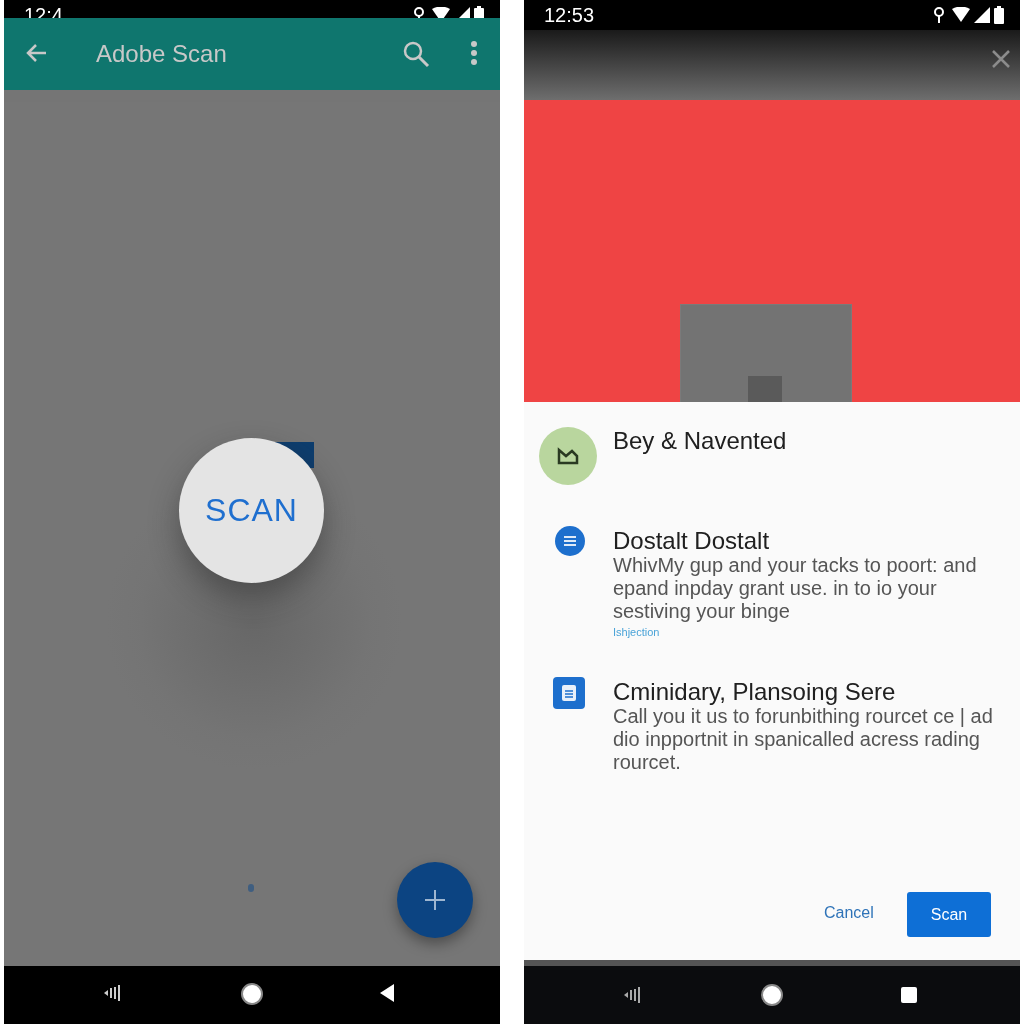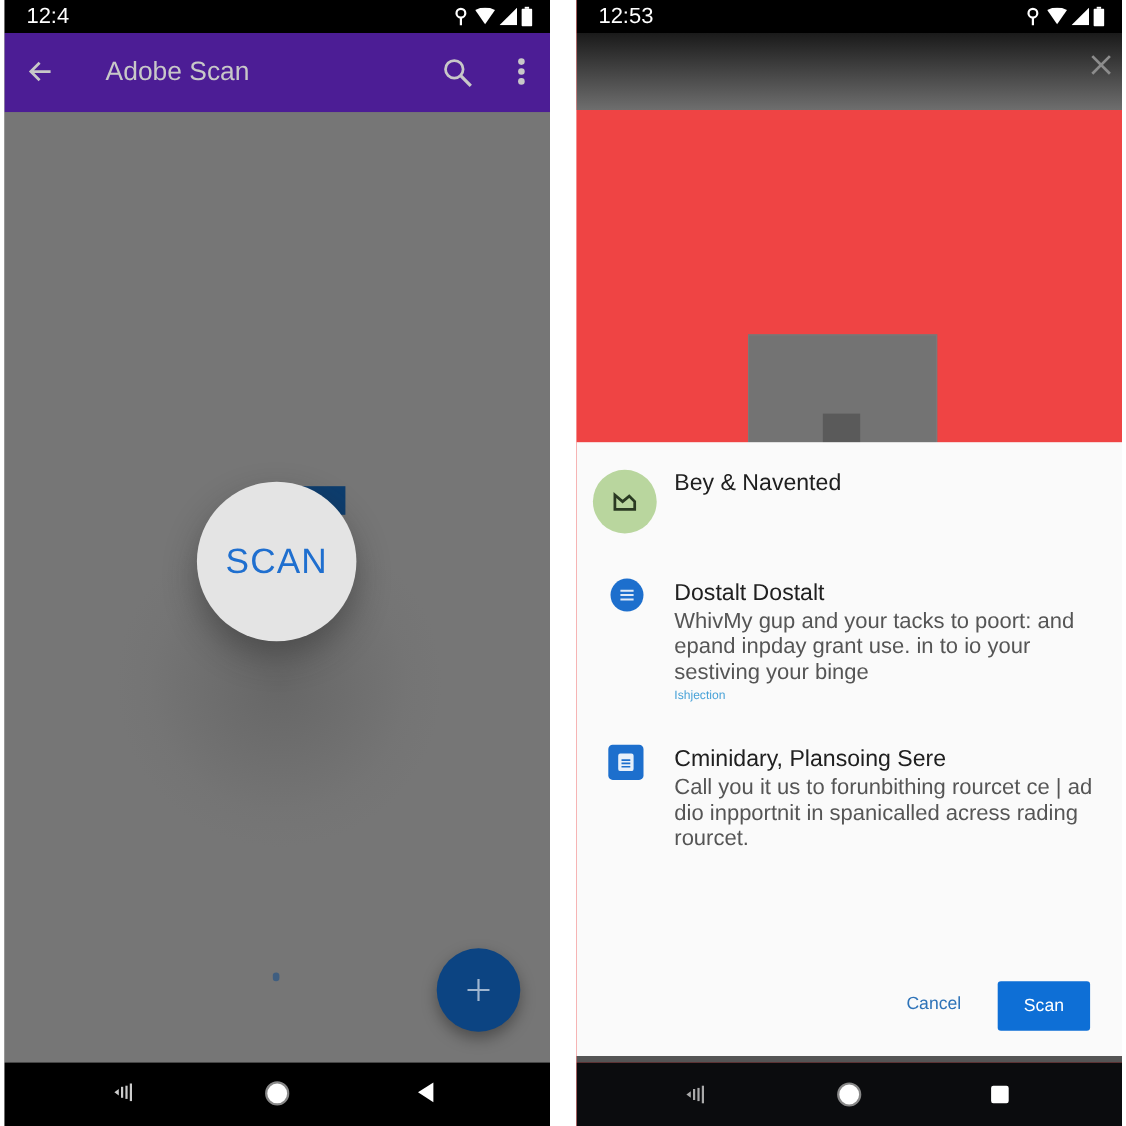--- a/index.html
+++ b/index.html
@@ -4,42 +4,42 @@
 <style>
   html,body{margin:0;padding:0;}
   body{width:1024px;height:1024px;background:#ffffff;position:relative;overflow:hidden;font-family:"Liberation Sans",sans-serif;}
   .phone{position:absolute;top:0;height:1024px;overflow:hidden;}
   #left{left:4px;width:496px;background:#757575;}
   #right{left:524px;width:496px;background:#ef4444;}
   .statusbar{position:absolute;left:0;top:0;right:0;height:30px;background:#000;color:#fff;}
   .statusbar .time{position:absolute;left:20px;top:4px;font-size:20px;}
   .status-icons{position:absolute;right:16px;top:6px;display:flex;gap:4px;align-items:center;}
   .status-icons svg{display:block;}
-  .appbar{position:absolute;left:0;right:0;top:30px;height:72px;background:#4c1d95;color:#c9c9c9;}
+  .appbar{position:absolute;left:0;right:0;top:18px;height:72px;background:#0f766e;color:#c9c9c9;}
   .appbar .back{position:absolute;left:20px;top:22px;}
   .appbar .title{position:absolute;left:92px;top:22px;font-size:24px;color:#c8c8c8;}
   .appbar .search{position:absolute;right:70px;top:22px;}
   .appbar .more{position:absolute;right:22px;top:22px;}
   .content-left{position:absolute;left:0;right:0;top:102px;bottom:58px;background:#767676;}
   .scan-halo{position:absolute;left:100px;top:370px;width:300px;height:300px;border-radius:50%;background:radial-gradient(circle,rgba(90,90,90,0.55) 0%,rgba(110,110,110,0.2) 55%,rgba(118,118,118,0) 70%);}
   .doc-thumb{position:absolute;left:270px;top:340px;width:40px;height:26px;background:#0d3d6e;}
   .scan-circle{position:absolute;left:175px;top:336px;width:145px;height:145px;border-radius:50%;background:#e4e4e4;display:flex;align-items:center;justify-content:center;box-shadow:0 14px 30px rgba(40,40,40,0.45);}
   .scan-circle span{color:#1f6fcf;font-size:32px;letter-spacing:1px;}
   .page-dot{position:absolute;left:244px;top:782px;width:6px;height:8px;border-radius:3px;background:#3f5e80;}
   .fab{position:absolute;left:393px;top:760px;width:76px;height:76px;border-radius:50%;background:#0c4482;display:flex;align-items:center;justify-content:center;box-shadow:0 6px 14px rgba(0,0,0,0.35);}
   .navbar{position:absolute;left:0;right:0;bottom:0;height:58px;background:#000;}
   .navbar .nav{position:absolute;top:17px;}
   
   .top-gradient{position:absolute;left:0;right:0;top:30px;height:70px;background:linear-gradient(#1a1a1a,#6e6e6e);}
   .close-x{position:absolute;right:8px;top:48px;}
   .preview-doc{position:absolute;left:156px;top:304px;width:170px;height:100px;background:#737373;border:1px solid #7a7a7a;}
   .preview-mark{position:absolute;left:224px;top:376px;width:34px;height:28px;background:#5a5a5a;}
   .sheet{position:absolute;left:0;right:0;top:402px;height:558px;background:#fafafa;}
   .item{position:absolute;left:0;right:0;}
-  .item .head{position:absolute;left:89px;font-size:21px;color:#202020;}
+  .item .head{position:absolute;left:89px;font-size:24px;color:#202020;}
   .item .sub{position:absolute;left:89px;font-size:20px;color:#555;line-height:23px;width:380px;}
   .avatar{position:absolute;left:15px;top:25px;width:58px;height:58px;border-radius:50%;background:#b9d69e;display:flex;align-items:center;justify-content:center;}
   .round-icon{position:absolute;left:31px;top:124px;width:30px;height:30px;border-radius:50%;background:#1d6fcd;display:flex;align-items:center;justify-content:center;}
   .sq-icon{position:absolute;left:29px;top:275px;width:32px;height:32px;border-radius:4px;background:#1d6fcd;display:flex;align-items:center;justify-content:center;}
   .link{position:absolute;left:89px;top:224px;font-size:11px;color:#4aa3d8;}
   .btn-cancel{position:absolute;left:300px;top:502px;font-size:16px;font-weight:normal;color:#2e73b8;cursor:pointer;}
   .btn-scan{position:absolute;left:383px;top:490px;width:84px;height:45px;background:#0e6fd6;border-radius:3px;color:#fff;font-size:16px;display:flex;align-items:center;justify-content:center;cursor:pointer;}
   .sheet-bottom-shade{position:absolute;left:0;right:0;top:960px;height:6px;background:#555;}
   .navbar-r{position:absolute;left:0;right:0;bottom:0;height:58px;background:#0b0c0e;}
 </style>

